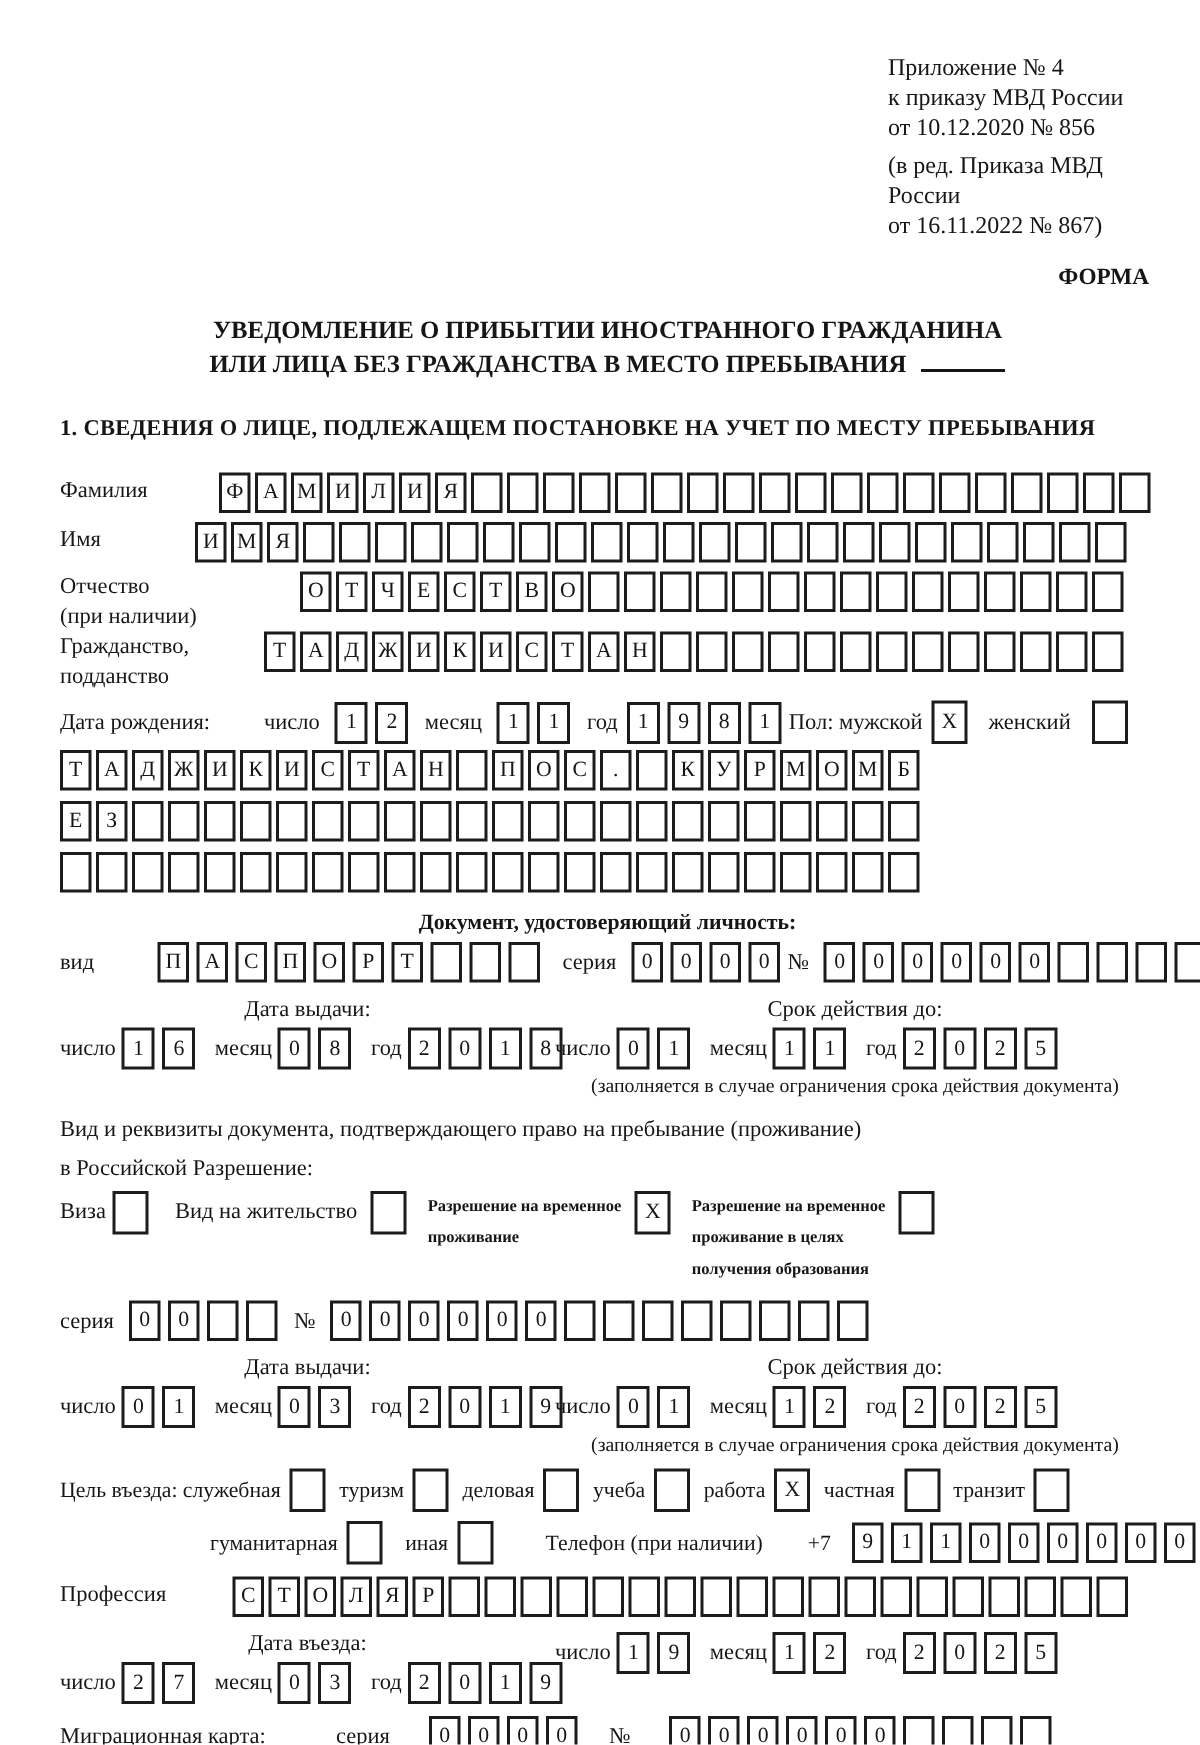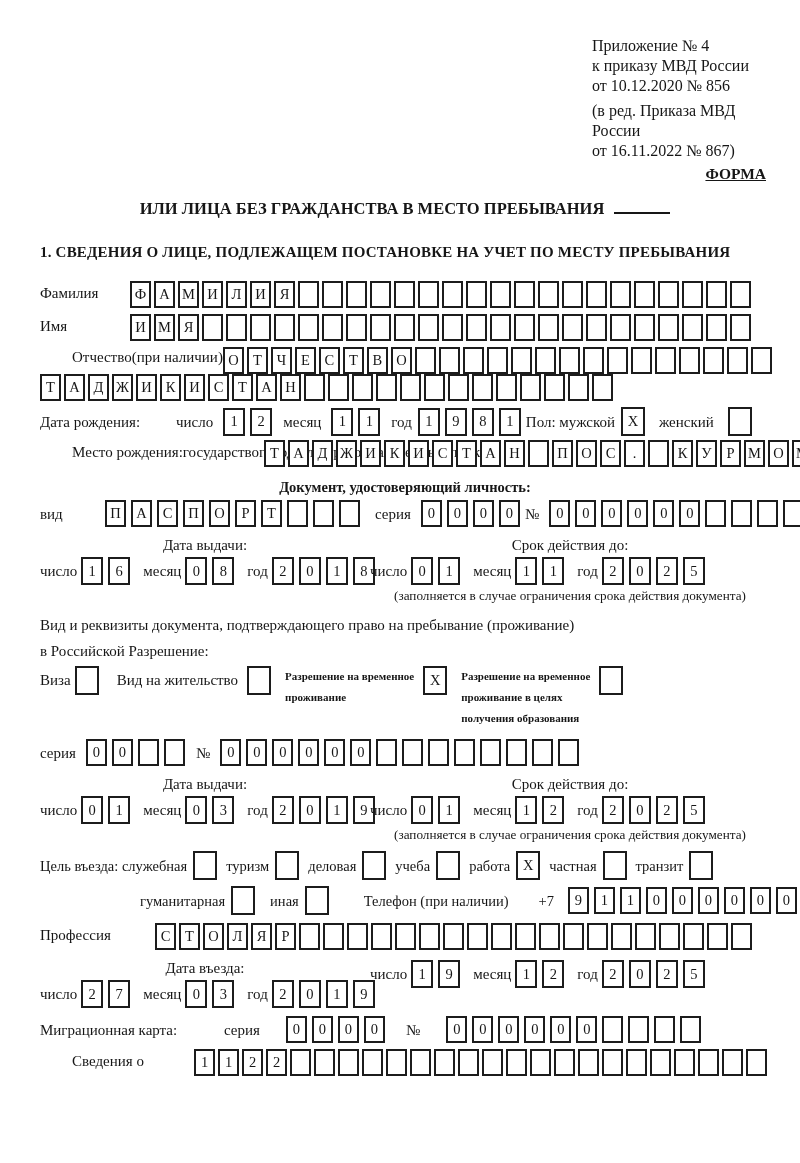--- a/index.html
+++ b/index.html
@@ -2,41 +2,41 @@
 <html><head>
 <meta charset="utf-8">
 <style>
   html,body{margin:0;padding:0;}
   body{width:800px;height:1163px;background:#ffffff;color:#161616;
        font-family:"Liberation Serif", "DejaVu Serif", serif;}
   .page{box-sizing:border-box;width:800px;height:1163px;padding:36px 30px 0 40px;overflow:hidden;}
 
   .hdr-block{margin-left:552px;font-size:16px;line-height:20px;}
   .hdr-gap{margin-top:5px;}
-  .forma{margin-top:4px;text-align:right;font-weight:bold;font-size:15.5px;padding-right:4px;text-decoration:underline;}
+  .forma{margin-top:15px;text-align:right;font-weight:bold;font-size:15.5px;padding-right:4px;}
 
   .title{margin-top:14px;text-align:center;font-weight:bold;font-size:16.5px;line-height:23px;}
   .uline{display:inline-block;width:56px;border-bottom:2px solid #161616;margin-left:10px;}
 
   .sec{margin-top:24px;font-weight:bold;font-size:15px;letter-spacing:.2px;}
 
   .row{display:flex;align-items:flex-start;margin-top:6px;white-space:nowrap;}
   .lbl{font-size:15px;line-height:24px;flex:none;}
   .lbl2{font-size:15px;line-height:20px;flex:none;}
   .w90{width:90px;} .w160{width:160px;} .w136{width:136px;} .w115{width:115px;}
   .boxes{display:flex;flex:none;margin-top:0;}
   .cell{flex:none;width:21px;height:27px;border:2px solid #1c1c1c;box-sizing:border-box;
         margin-right:3px;display:flex;align-items:center;justify-content:center;
         font-size:14.5px;background:#fff;}
   .dates .cell{width:22px;height:28px;margin-right:5px;}
   .spaced .cell{margin-right:5px;}
   .cb .cell{width:24px;height:29px;margin-right:0;}
   .gap6{margin-left:6px;} .gap10{margin-left:10px;} .gap14{margin-left:14px;} .gap18{margin-left:18px;}
 
-  .stack{display:flex;flex-direction:row;margin-left:32px;}
+  .stack{display:flex;flex-direction:column;}
   .bp-rows .boxes{margin-bottom:7px;}
 
   .center-bold{margin-top:5px;text-align:center;font-weight:bold;font-size:14.5px;}
 
   .dgrow{display:flex;margin-top:8px;}
   .dgcol-l{width:330px;flex:none;}
   .dgcol-r{flex:1;}
   .dghead{text-align:center;font-size:15px;line-height:20px;}
   .dgfields{display:flex;align-items:center;margin-top:2px;white-space:nowrap;}
   .dgfields .lbl{line-height:28px;margin-right:4px;}
@@ -62,26 +62,27 @@
     <div>Приложение № 4</div>
     <div>к приказу МВД России</div>
     <div>от 10.12.2020 № 856</div>
     <div class="hdr-gap">(в ред. Приказа МВД России</div>
     <div>от 16.11.2022 № 867)</div>
   </div>
 
   <div class="forma">ФОРМА</div>
 
   <div class="title">
+    <div>УВЕДОМЛЕНИЕ О ПРИБЫТИИ ИНОСТРАННОГО ГРАЖДАНИНА</div>
     <div><span>ИЛИ ЛИЦА БЕЗ ГРАЖДАНСТВА В МЕСТО ПРЕБЫВАНИЯ</span><span class="uline"></span></div>
   </div>
 
   <div class="sec">1. СВЕДЕНИЯ О ЛИЦЕ, ПОДЛЕЖАЩЕМ ПОСТАНОВКЕ НА УЧЕТ ПО МЕСТУ ПРЕБЫВАНИЯ</div>
 
-  <div class="row" style="margin-top:20px;">
+  <div class="row" style="margin-top:20px;justify-content:space-between;">
     <span class="lbl w90">Фамилия</span>
     <span class="boxes">
         <span class="cell">Ф</span>
         <span class="cell">А</span>
         <span class="cell">М</span>
         <span class="cell">И</span>
         <span class="cell">Л</span>
         <span class="cell">И</span>
         <span class="cell">Я</span>
         <span class="cell"></span>
@@ -164,20 +165,24 @@
         <span class="cell"></span>
         <span class="cell"></span>
         <span class="cell"></span>
         <span class="cell"></span>
         <span class="cell"></span>
         <span class="cell"></span>
       </span>
   </div>
 
   <div class="row" style="margin-top:0;">
+    <span class="stack w136">
+      <span class="lbl2">Гражданство,</span>
+      <span class="lbl2">подданство</span>
+    </span>
     <span class="boxes">
         <span class="cell">Т</span>
         <span class="cell">А</span>
         <span class="cell">Д</span>
         <span class="cell">Ж</span>
         <span class="cell">И</span>
         <span class="cell">К</span>
         <span class="cell">И</span>
         <span class="cell">С</span>
         <span class="cell">Т</span>
@@ -222,26 +227,20 @@
     <span class="boxes cb gap6">
         <span class="cell">X</span>
       </span>
     <span class="lbl gap14">женский</span>
     <span class="boxes cb gap14">
         <span class="cell"></span>
       </span>
   </div>
 
   <div class="row" style="margin-top:4px;">
-    <span class="stack w160">
-      <span class="lbl2" style="line-height:24px;">Место рождения:</span>
-      <span class="lbl2" style="line-height:24px;">государство</span>
-      <span class="lbl2" style="line-height:24px;">город или другой</span>
-      <span class="lbl2" style="line-height:24px;">населенный пункт</span>
-    </span>
     <span class="stack bp-rows">
       <span class="boxes">
           <span class="cell">Т</span>
           <span class="cell">А</span>
           <span class="cell">Д</span>
           <span class="cell">Ж</span>
           <span class="cell">И</span>
           <span class="cell">К</span>
           <span class="cell">И</span>
           <span class="cell">С</span>

